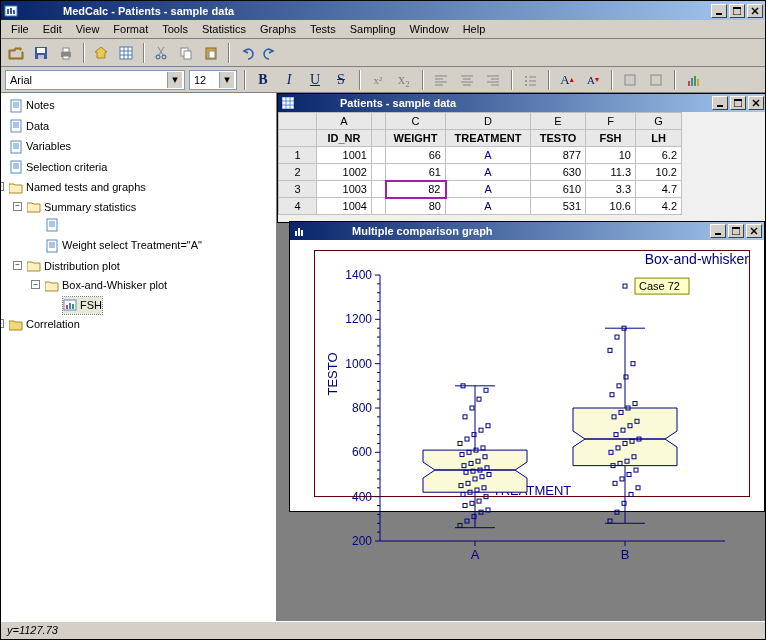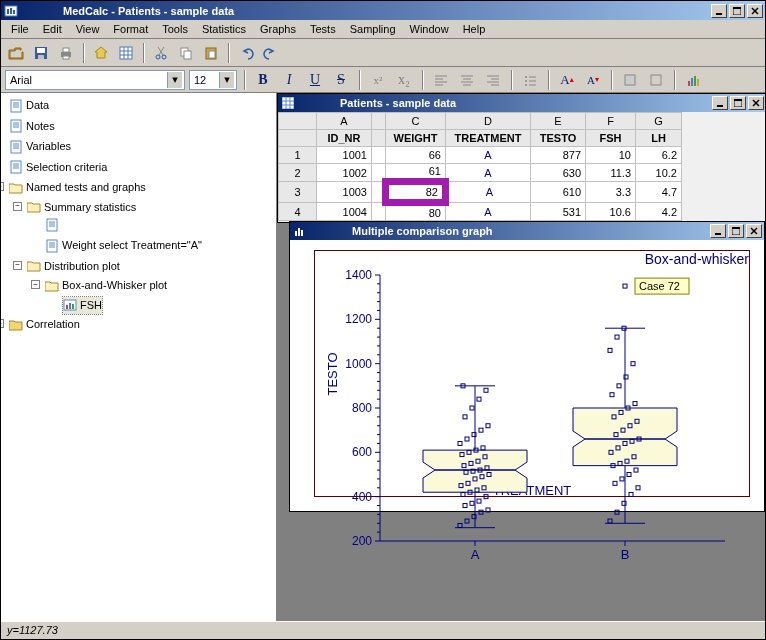--- a/index.html
+++ b/index.html
@@ -32,21 +32,21 @@
   .mdi-area { flex:1; background:#808080; position:relative;}
   .child-window { position:absolute; background:#0ea5e9; border:1px solid #000; display:flex; flex-direction:column;}
   .child-window .titlebar { height:18px;}
   .grid-area { flex:1; background:#f0f0f0; position:relative; overflow:hidden;}
   table.data { border-collapse:collapse; font-size:11px; background:#fff;}
   table.data th, table.data td { border:1px solid #c0c0c0; padding:1px 4px; height:17px; text-align:right; background:#fff;}
   table.data th { background:#e8e8e8; font-weight:normal; text-align:center;}
   table.data th.rh { text-align:center; width:38px;}
   table.data .hdr-row th { text-align:center;}
   table.data td.center { text-align:center; color:#000080;}
-  table.data td.sel { border:7px solid #a21caf;}
+  table.data td.sel { border:2px solid #a21caf;}
   .chart-area { flex:1; background:#fff; position:relative;}
   .chart-box { position:absolute; left:24px; top:10px; right:14px; bottom:14px; border:1px solid #600000;}
   .chart-title { position:absolute; top:0; left:0; right:0; text-align:right; color:#000080; font-size:14px; font-family:Arial;}
   .y-label { position:absolute; left:-4px; top:50%; transform:translateY(-50%) rotate(-90deg); color:#000080; font-size:13px;}
   .x-label { position:absolute; bottom:-2px; left:0; right:0; text-align:center; color:#000080; font-size:13px;}
   .statusbar { height:18px; background:#d4d0c8; border-top:1px solid #fff; padding:2px 6px; font-size:11px; font-style:italic;}
   svg { display:block;}
 </style>
 </head>
 <body>
@@ -260,32 +260,32 @@
           <ul>
             <li><span class="node ">
                 <span class="tree-icon">
                   <svg width="12" height="14">
                     <rect x="1" y="1" width="10" height="12" fill="#fff" stroke="#5a8ac8"></rect>
                     <line x1="3" y1="4" x2="9" y2="4" stroke="#5a8ac8"></line>
                     <line x1="3" y1="6" x2="9" y2="6" stroke="#5a8ac8"></line>
                     <line x1="3" y1="8" x2="9" y2="8" stroke="#5a8ac8"></line>
                   </svg>
                 </span>
-                <span>Data</span>
+                <span>Notes</span>
               </span></li>
             <li><span class="node ">
                 <span class="tree-icon">
                   <svg width="12" height="14">
                     <rect x="1" y="1" width="10" height="12" fill="#fff" stroke="#5a8ac8"></rect>
                     <line x1="3" y1="4" x2="9" y2="4" stroke="#5a8ac8"></line>
                     <line x1="3" y1="6" x2="9" y2="6" stroke="#5a8ac8"></line>
                     <line x1="3" y1="8" x2="9" y2="8" stroke="#5a8ac8"></line>
                   </svg>
                 </span>
-                <span>Notes</span>
+                <span>Data</span>
               </span></li>
             <li><span class="node ">
                 <span class="tree-icon">
                   <svg width="12" height="14">
                     <rect x="1" y="1" width="10" height="12" fill="#fff" stroke="#5a8ac8"></rect>
                     <line x1="3" y1="4" x2="9" y2="4" stroke="#5a8ac8"></line>
                     <line x1="3" y1="6" x2="9" y2="6" stroke="#5a8ac8"></line>
                     <line x1="3" y1="8" x2="9" y2="8" stroke="#5a8ac8"></line>
                   </svg>
                 </span>

